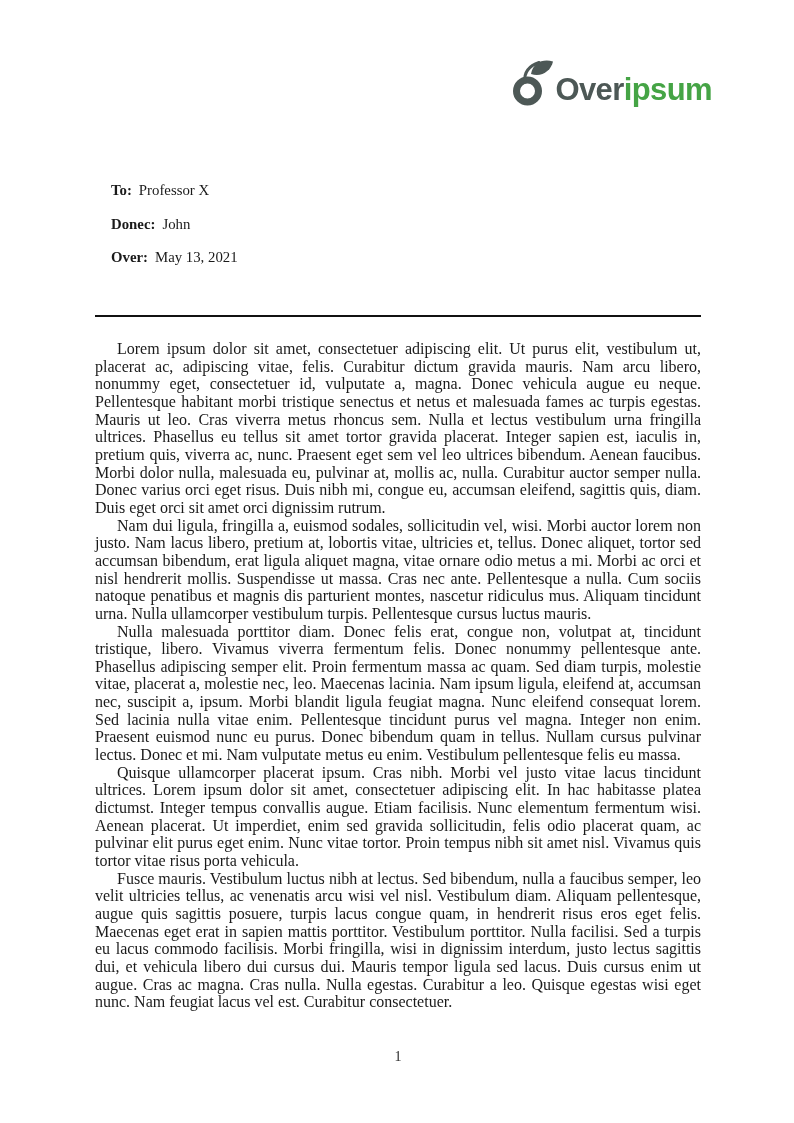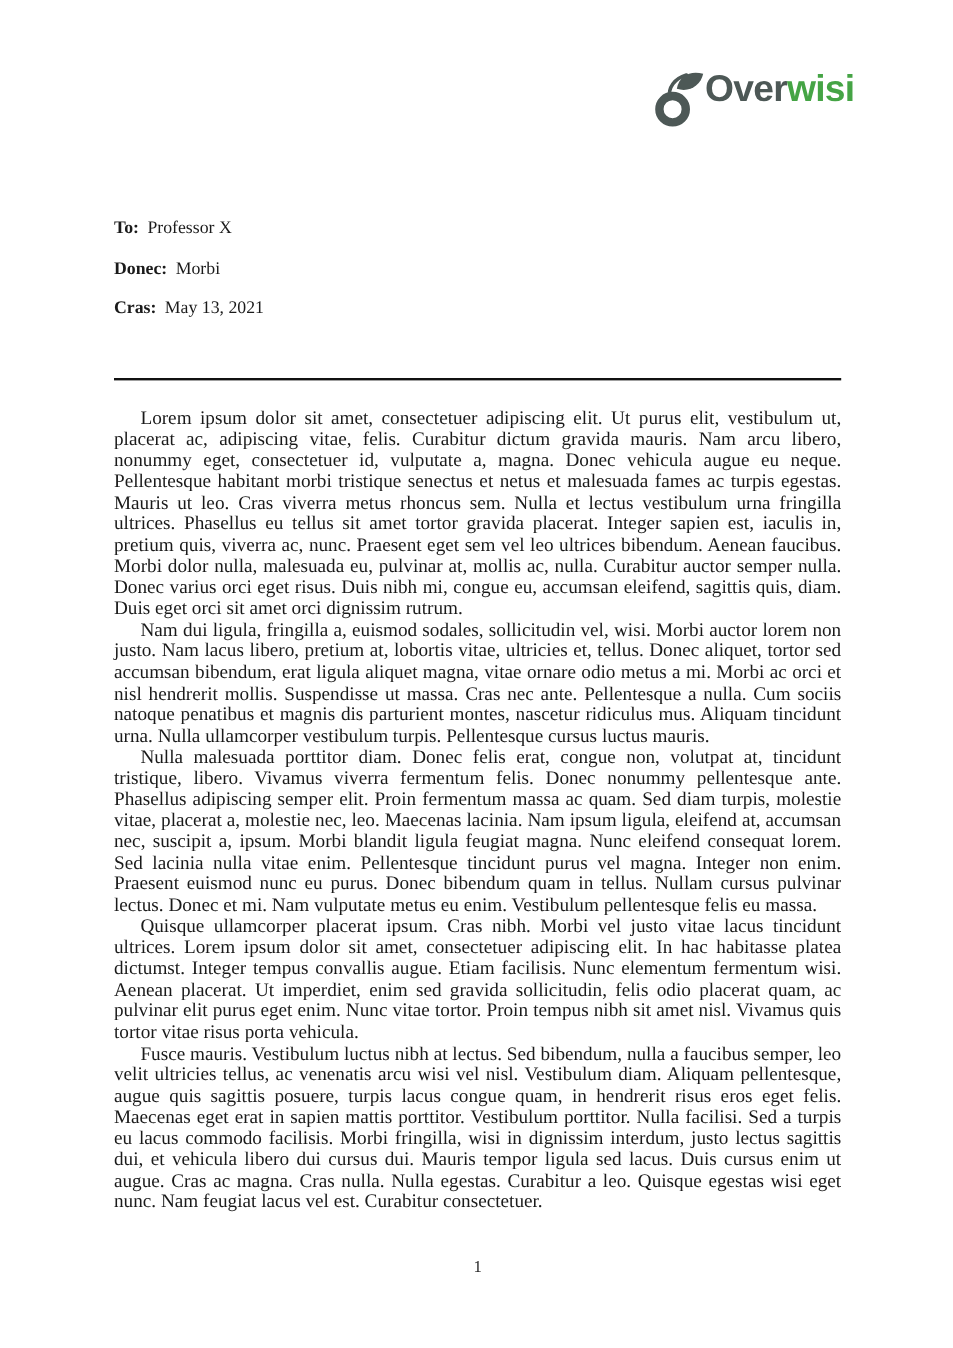--- a/index.html
+++ b/index.html
@@ -13,21 +13,21 @@
     font-family: "Liberation Serif", "DejaVu Serif", serif;
     color: #1a1a1a;
   }
 
   
   .logo {
     position: absolute;
     top: 58px;
     right: 82px;
     display: flex;
-    align-items: flex-start;
+    align-items: flex-end;
     line-height: 1;
   }
   .logo svg { display: block; margin-right: 1px; }
   .logo .word {
     font-family: "Liberation Sans", "DejaVu Sans", sans-serif;
     font-weight: 700;
     font-size: 31px;
     letter-spacing: -0.6px;
     line-height: 1;
     padding-bottom: 1px;
@@ -38,20 +38,21 @@
     position: absolute;
     left: 95px;
     top: 181px;
     width: 606px;
     font-size: 14.8px;
   }
   .memo-field {
     line-height: 18px;
     margin-bottom: 15.5px;
     white-space: nowrap;
+    margin-left: 16px;
   }
   .memo-field .label { font-weight: bold; margin-right: 7px; }
 
   
   .rule {
     position: absolute;
     left: 95px;
     top: 315px;
     width: 606px;
     height: 1.6px;
@@ -88,32 +89,32 @@
 
 <div class="page">
 
   <div class="logo">
     <svg width="42" height="48" viewBox="0 0 42 48" aria-hidden="true">
       <circle cx="15.5" cy="33" r="11" fill="none" stroke="#4D5856" stroke-width="7"></circle>
       <path d="M13,24 C11.5,15 17,7.5 27,4.5" fill="none" stroke="#4D5856" stroke-width="3" stroke-linecap="round"></path>
       <path d="M19,16 C21,4.5 31,0.5 41,3.5 C39,13 29.5,19.5 19,16 Z" fill="#4D5856"></path>
     </svg>
     <span class="word" style="color:#4D5856">Over</span>
-    <span class="word" style="color:#45A445">wisi</span>
+    <span class="word" style="color:#45A445">ipsum</span>
   </div>
 
   <div class="memo-fields">
     <div class="memo-field">
       <span class="label">To:</span><span>Professor X</span>
     </div>
     <div class="memo-field">
-      <span class="label">Donec:</span><span>Morbi</span>
+      <span class="label">Donec:</span><span>John</span>
     </div>
     <div class="memo-field">
-      <span class="label">Cras:</span><span>May 13, 2021</span>
+      <span class="label">Over:</span><span>May 13, 2021</span>
     </div>
   </div>
 
   <div class="rule"></div>
 
   <div class="memo-body">
     <p>Lorem ipsum dolor sit amet, consectetuer adipiscing elit. Ut purus elit, vestibulum ut, placerat ac, adipiscing vitae, felis. Curabitur dictum gravida mauris. Nam arcu libero, nonummy eget, consectetuer id, vulputate a, magna. Donec vehicula augue eu neque. Pellentesque habitant morbi tristique senectus et netus et malesuada fames ac turpis egestas. Mauris ut leo. Cras viverra metus rhoncus sem. Nulla et lectus vestibulum urna fringilla ultrices. Phasellus eu tellus sit amet tortor gravida placerat. Integer sapien est, iaculis in, pretium quis, viverra ac, nunc. Praesent eget sem vel leo ultrices bibendum. Aenean faucibus. Morbi dolor nulla, malesuada eu, pulvinar at, mollis ac, nulla. Curabitur auctor semper nulla. Donec varius orci eget risus. Duis nibh mi, congue eu, accumsan eleifend, sagittis quis, diam. Duis eget orci sit amet orci dignissim rutrum.</p>
     <p>Nam dui ligula, fringilla a, euismod sodales, sollicitudin vel, wisi. Morbi auctor lorem non justo. Nam lacus libero, pretium at, lobortis vitae, ultricies et, tellus. Donec aliquet, tortor sed accumsan bibendum, erat ligula aliquet magna, vitae ornare odio metus a mi. Morbi ac orci et nisl hendrerit mollis. Suspendisse ut massa. Cras nec ante. Pellentesque a nulla. Cum sociis natoque penatibus et magnis dis parturient montes, nascetur ridiculus mus. Aliquam tincidunt urna. Nulla ullamcorper vestibulum turpis. Pellentesque cursus luctus mauris.</p>
     <p>Nulla malesuada porttitor diam. Donec felis erat, congue non, volutpat at, tincidunt tristique, libero. Vivamus viverra fermentum felis. Donec nonummy pellentesque ante. Phasellus adipiscing semper elit. Proin fermentum massa ac quam. Sed diam turpis, molestie vitae, placerat a, molestie nec, leo. Maecenas lacinia. Nam ipsum ligula, eleifend at, accumsan nec, suscipit a, ipsum. Morbi blandit ligula feugiat magna. Nunc eleifend consequat lorem. Sed lacinia nulla vitae enim. Pellentesque tincidunt purus vel magna. Integer non enim. Praesent euismod nunc eu purus. Donec bibendum quam in tellus. Nullam cursus pulvinar lectus. Donec et mi. Nam vulputate metus eu enim. Vestibulum pellentesque felis eu massa.</p>
     <p>Quisque ullamcorper placerat ipsum. Cras nibh. Morbi vel justo vitae lacus tincidunt ultrices. Lorem ipsum dolor sit amet, consectetuer adipiscing elit. In hac habitasse platea dictumst. Integer tempus convallis augue. Etiam facilisis. Nunc elementum fermentum wisi. Aenean placerat. Ut imperdiet, enim sed gravida sollicitudin, felis odio placerat quam, ac pulvinar elit purus eget enim. Nunc vitae tortor. Proin tempus nibh sit amet nisl. Vivamus quis tortor vitae risus porta vehicula.</p>

